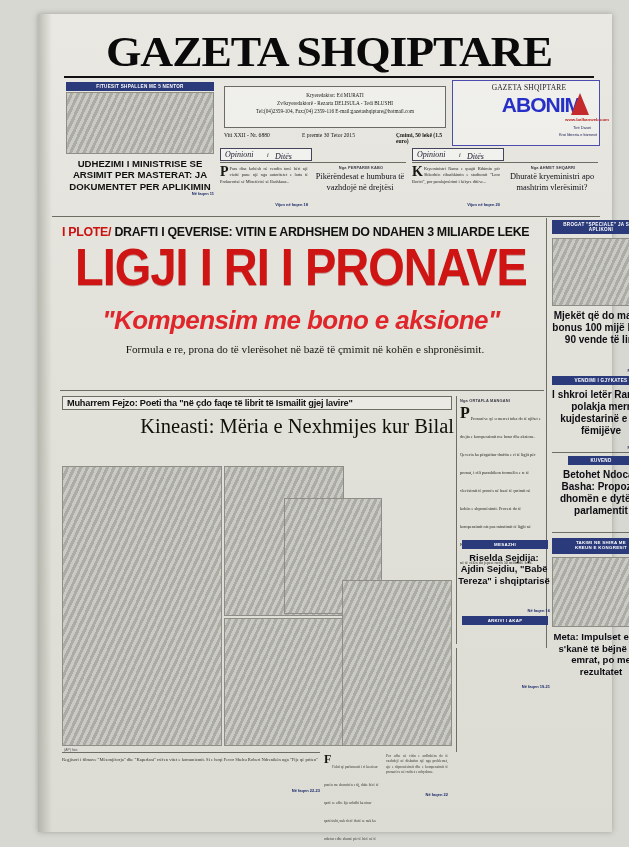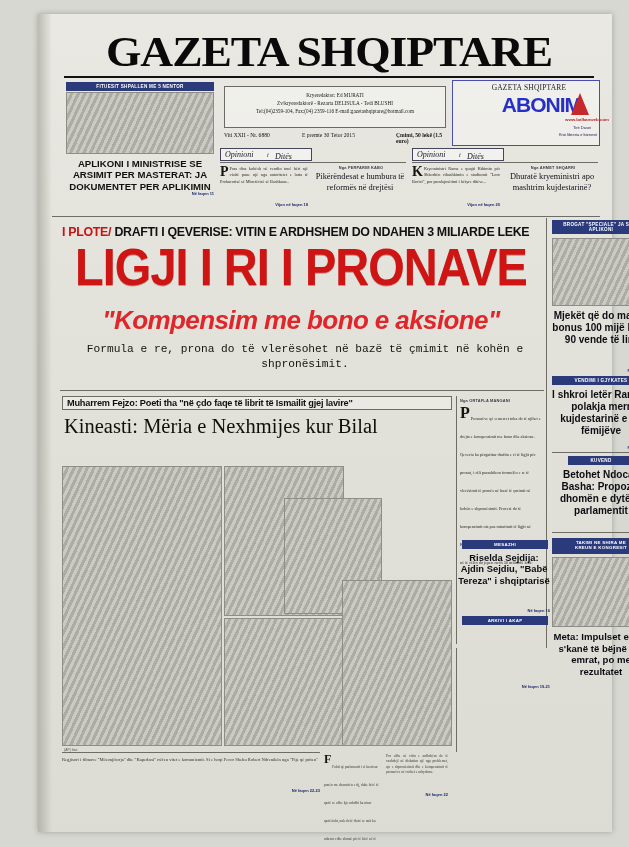--- a/index.html
+++ b/index.html
@@ -48,27 +48,27 @@
   #kicker{font-family:"Liberation Sans",sans-serif;font-weight:bold;font-size:12.4px;
     color:#111;letter-spacing:-.3px;white-space:nowrap;}
   #kicker b{color:#cc1111;}
   #mainhead{font-family:"Liberation Sans",sans-serif;font-weight:bold;
     font-size:47px;color:#cf1414;letter-spacing:-1px;text-align:center;
     line-height:50px;white-space:nowrap;transform:scaleY(1.12);transform-origin:center;
     text-shadow:0 1px 0 rgba(120,0,0,.35);}
   #subhead{font-family:"Liberation Sans",sans-serif;font-weight:bold;font-size:26px;
     color:#e0262a;text-align:center;line-height:28px;white-space:nowrap;
     font-style:italic;letter-spacing:-.6px;}
-  #deck{font-family:Liberation Mono, monospace;font-size:11.2px;color:#15150f;
+  #deck{font-family:Liberation Serif, serif;font-size:11.2px;color:#15150f;
     text-align:center;line-height:1.38;}
   
   #sec-kick{font-family:"Liberation Sans",sans-serif;font-weight:bold;font-size:9.2px;
     color:#111;letter-spacing:-.2px;white-space:nowrap;}
   .sec-hd{font-family:"Liberation Serif",serif;font-size:20.5px;color:#101008;
-    line-height:24px;white-space:nowrap;}
+    line-height:24px;white-space:nowrap;text-align:right;}
   
   .sb-hd{font-family:"Liberation Sans",sans-serif;font-weight:bold;color:#0d0d14;
     text-align:center;line-height:1.2;}
   .cap{font-family:"Liberation Serif",serif;font-size:4.6px;line-height:1.55;color:#33332c;}
   .tiny{font-family:"Liberation Serif",serif;font-size:3.6px;line-height:1.5;color:#3a3a33;
     text-align:justify;}
   
   #abonim{font-family:"Liberation Sans",sans-serif;font-weight:bold;font-size:21px;
     color:#2630c8;letter-spacing:-1px;line-height:22px;}
   .ab-small{font-family:"Liberation Sans",sans-serif;font-size:4px;color:#1d1d55;}
@@ -84,21 +84,21 @@
  <div id="sheet">
   <div class="inner">
 
    <div id="masthead">GAZETA SHQIPTARE</div>
    <div id="mast-rule"></div>
 
    <div class="blk" style="left:14px;top:62px;width:148px;height:24px;">
      <div class="bar blk" style="left:0;top:0;width:148px;height:9px;font-size:4.6px;padding-top:2px;">FITUESIT SHPALLEN ME 5 NENTOR</div>
    </div>
    <div class="blk ph" style="left:14px;top:72px;width:148px;height:62px;"></div>
-   <div class="blk hl" style="left:14px;top:138px;width:148px;height:34px;font-size:9.6px;line-height:11.4px;">APLIKONI I MINISTRISE SE ARSIMIT PER MASTERAT: JA DOKUMENTET PER APLIKIMIN</div>
+   <div class="blk hl" style="left:14px;top:138px;width:148px;height:34px;font-size:9.6px;line-height:11.4px;">UDHEZIMI I MINISTRISE SE ARSIMIT PER MASTERAT: JA DOKUMENTET PER APLIKIMIN</div>
    <span class="pg blk" style="left:110px;top:171px;width:52px;">Në faqen 11</span>
 
    <div class="blk infobox" style="left:172px;top:66px;width:222px;height:42px;padding:4px 5px;">
      <div class="info-l">Kryeredaktor: Ed MURATI</div>
      <div class="info-l">Zv/kryeredaktorë - Rezarta DELISULA - Tedi BLUSHI</div>
      <div class="info-l">Tel:(04)2359-104, Fax:(04) 2359-116  E-mail:gazetashqiptare@hotmail.com</div>
    </div>
    <div class="blk" style="left:172px;top:112px;width:230px;height:12px;">
      <span class="dateline blk" style="left:0;top:0;">Viti XXII - Nr. 6880</span>
      <span class="dateline blk" style="left:78px;top:0;">E premte 30 Tetor 2015</span>
@@ -116,37 +116,37 @@
    </div>
 
    <div class="blk" style="left:168px;top:128px;width:186px;height:62px;">
      <div class="blk op-box" style="left:0;top:0;width:92px;height:13px;">
        <span class="op-ttl blk" style="left:4px;top:1px;">Opinioni</span>
        <span class="op-ttl blk" style="left:46px;top:3px;font-size:6px;">i</span>
        <span class="op-ttl blk" style="left:54px;top:3px;">Ditës</span>
      </div>
      <div class="hline blk" style="left:0;top:14px;width:186px;"></div>
      <div class="byline blk" style="left:96px;top:17px;width:90px;">Nga PËRPARIM KABO</div>
-     <div class="op-hd blk" style="left:94px;top:24px;width:92px;">Pikërëndesat e humbura të reformës në drejtësi</div>
+     <div class="op-hd blk" style="left:94px;top:24px;width:92px;">Pikërëndesat e humbura të vazhdojë në drejtësi</div>
      <div class="blk col-txt" style="left:0;top:18px;width:88px;height:36px;">
        <span class="drop">P</span>
        <span>Para disa kohësh në vendin tonë bëri një vizitë pune një nga autoritetet e larta të Prokurorisë së Mbretërisë së Bashkuar...</span>
      </div>
      <span class="pg blk" style="left:40px;top:54px;width:48px;">Vijon në faqen 18</span>
    </div>
 
    <div class="blk" style="left:360px;top:128px;width:186px;height:62px;">
      <div class="blk op-box" style="left:0;top:0;width:92px;height:13px;">
        <span class="op-ttl blk" style="left:4px;top:1px;">Opinioni</span>
        <span class="op-ttl blk" style="left:46px;top:3px;font-size:6px;">i</span>
        <span class="op-ttl blk" style="left:54px;top:3px;">Ditës</span>
      </div>
      <div class="hline blk" style="left:0;top:14px;width:186px;"></div>
      <div class="byline blk" style="left:96px;top:17px;width:90px;">Nga AHMET SHQARRI</div>
-     <div class="op-hd blk" style="left:94px;top:24px;width:92px;">Dhuratë kryeministri apo mashtrim kujdestarinë?</div>
+     <div class="op-hd blk" style="left:94px;top:24px;width:92px;">Dhuratë kryeministri apo mashtrim vlerësimit?</div>
      <div class="blk col-txt" style="left:0;top:18px;width:88px;height:36px;">
        <span class="drop">K</span>
        <span>Kryeministri Rama e quajti Kthimin për Shkodrën ribashkimin e stadiumit "Loro Borici", por paralajmërimi i këtyre ditëve...</span>
      </div>
      <span class="pg blk" style="left:40px;top:54px;width:48px;">Vijon në faqen 20</span>
    </div>
 
    <div class="blk hline" style="left:0;top:196px;width:548px;"></div>
 
    <div class="blk" style="left:10px;top:201px;width:482px;height:18px;">

